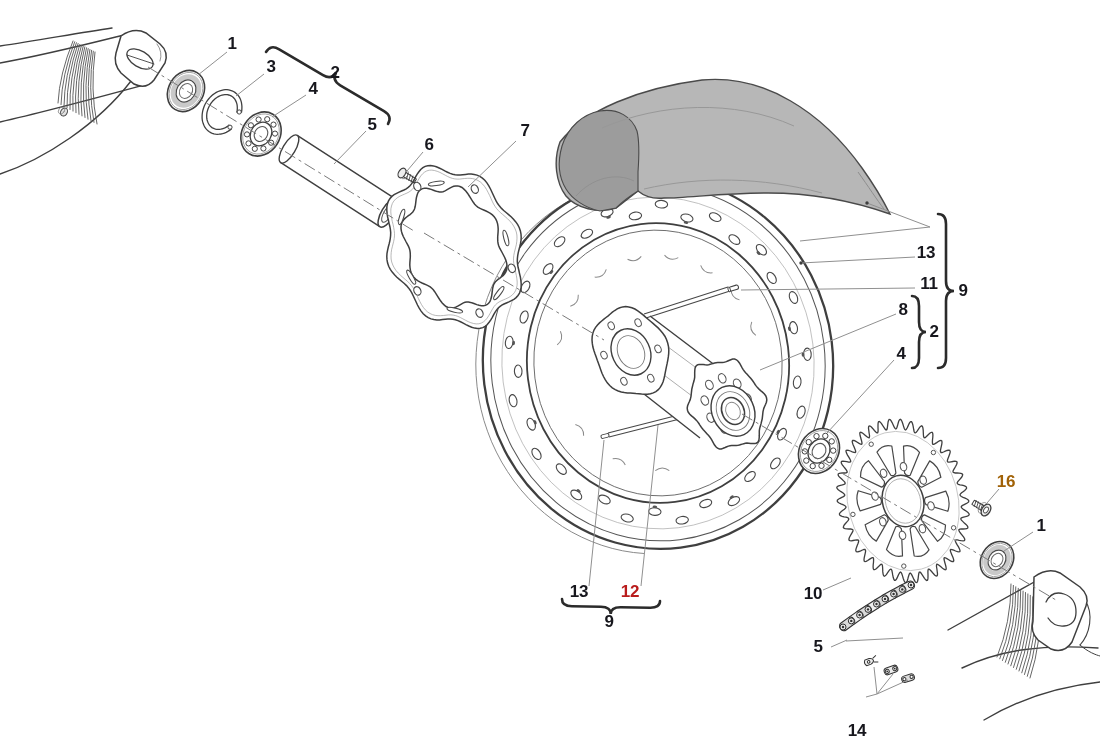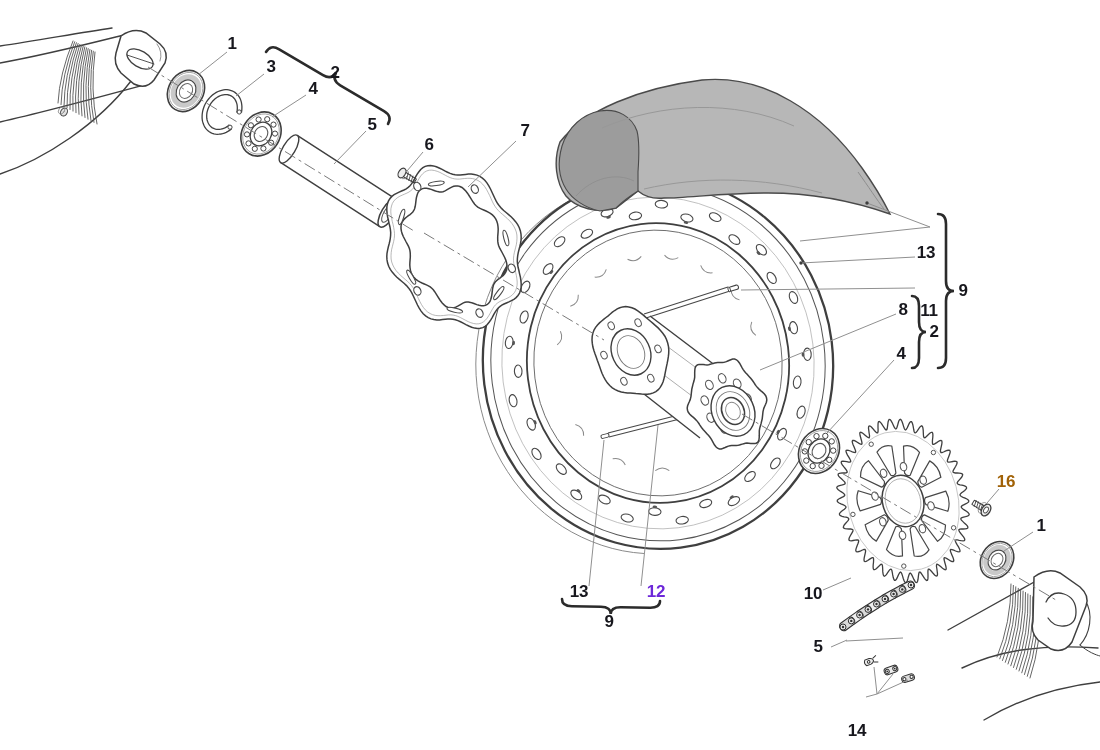--- a/index.html
+++ b/index.html
@@ -387,27 +387,27 @@
 
   <div id="callout-layer">
       <div class="callout" style="left: 232px; top: 44px; color: rgb(23, 23, 29);">1</div>
       <div class="callout" style="left: 271px; top: 67px; color: rgb(23, 23, 29);">3</div>
       <div class="callout" style="left: 335px; top: 73px; color: rgb(23, 23, 29);">2</div>
       <div class="callout" style="left: 313px; top: 89px; color: rgb(23, 23, 29);">4</div>
       <div class="callout" style="left: 372px; top: 125px; color: rgb(23, 23, 29);">5</div>
       <div class="callout" style="left: 429px; top: 145px; color: rgb(23, 23, 29);">6</div>
       <div class="callout" style="left: 525px; top: 131px; color: rgb(23, 23, 29);">7</div>
       <div class="callout" style="left: 926px; top: 253px; color: rgb(23, 23, 29);">13</div>
-      <div class="callout" style="left: 929px; top: 284px; color: rgb(23, 23, 29); margin-top: 27px;">11</div>
+      <div class="callout" style="left: 929px; top: 284px; color: rgb(23, 23, 29);">11</div>
       <div class="callout" style="left: 963px; top: 291px; color: rgb(23, 23, 29);">9</div>
       <div class="callout" style="left: 903px; top: 310px; color: rgb(23, 23, 29);">8</div>
       <div class="callout" style="left: 934px; top: 332px; color: rgb(23, 23, 29);">2</div>
       <div class="callout" style="left: 901px; top: 354px; color: rgb(23, 23, 29);">4</div>
       <div class="callout" style="left: 1006px; top: 482px; color: #a16207;">16</div>
       <div class="callout" style="left: 1041px; top: 526px; color: rgb(23, 23, 29);">1</div>
       <div class="callout" style="left: 813px; top: 594px; color: rgb(23, 23, 29);">10</div>
       <div class="callout" style="left: 818px; top: 647px; color: rgb(23, 23, 29);">5</div>
       <div class="callout" style="left: 579px; top: 592px; color: rgb(23, 23, 29);">13</div>
-      <div class="callout" style="left: 656px; top: 592px; color: #6d28d9;">12</div>
+      <div class="callout" style="left: 630px; top: 592px; color: #b91c1c;">12</div>
       <div class="callout" style="left: 609px; top: 622px; color: rgb(23, 23, 29);">9</div>
       <div class="callout" style="left: 857px; top: 697px; color: rgb(23, 23, 29); margin-top: 34px;">14</div>
     </div>
 </div>
 
 </body></html>

